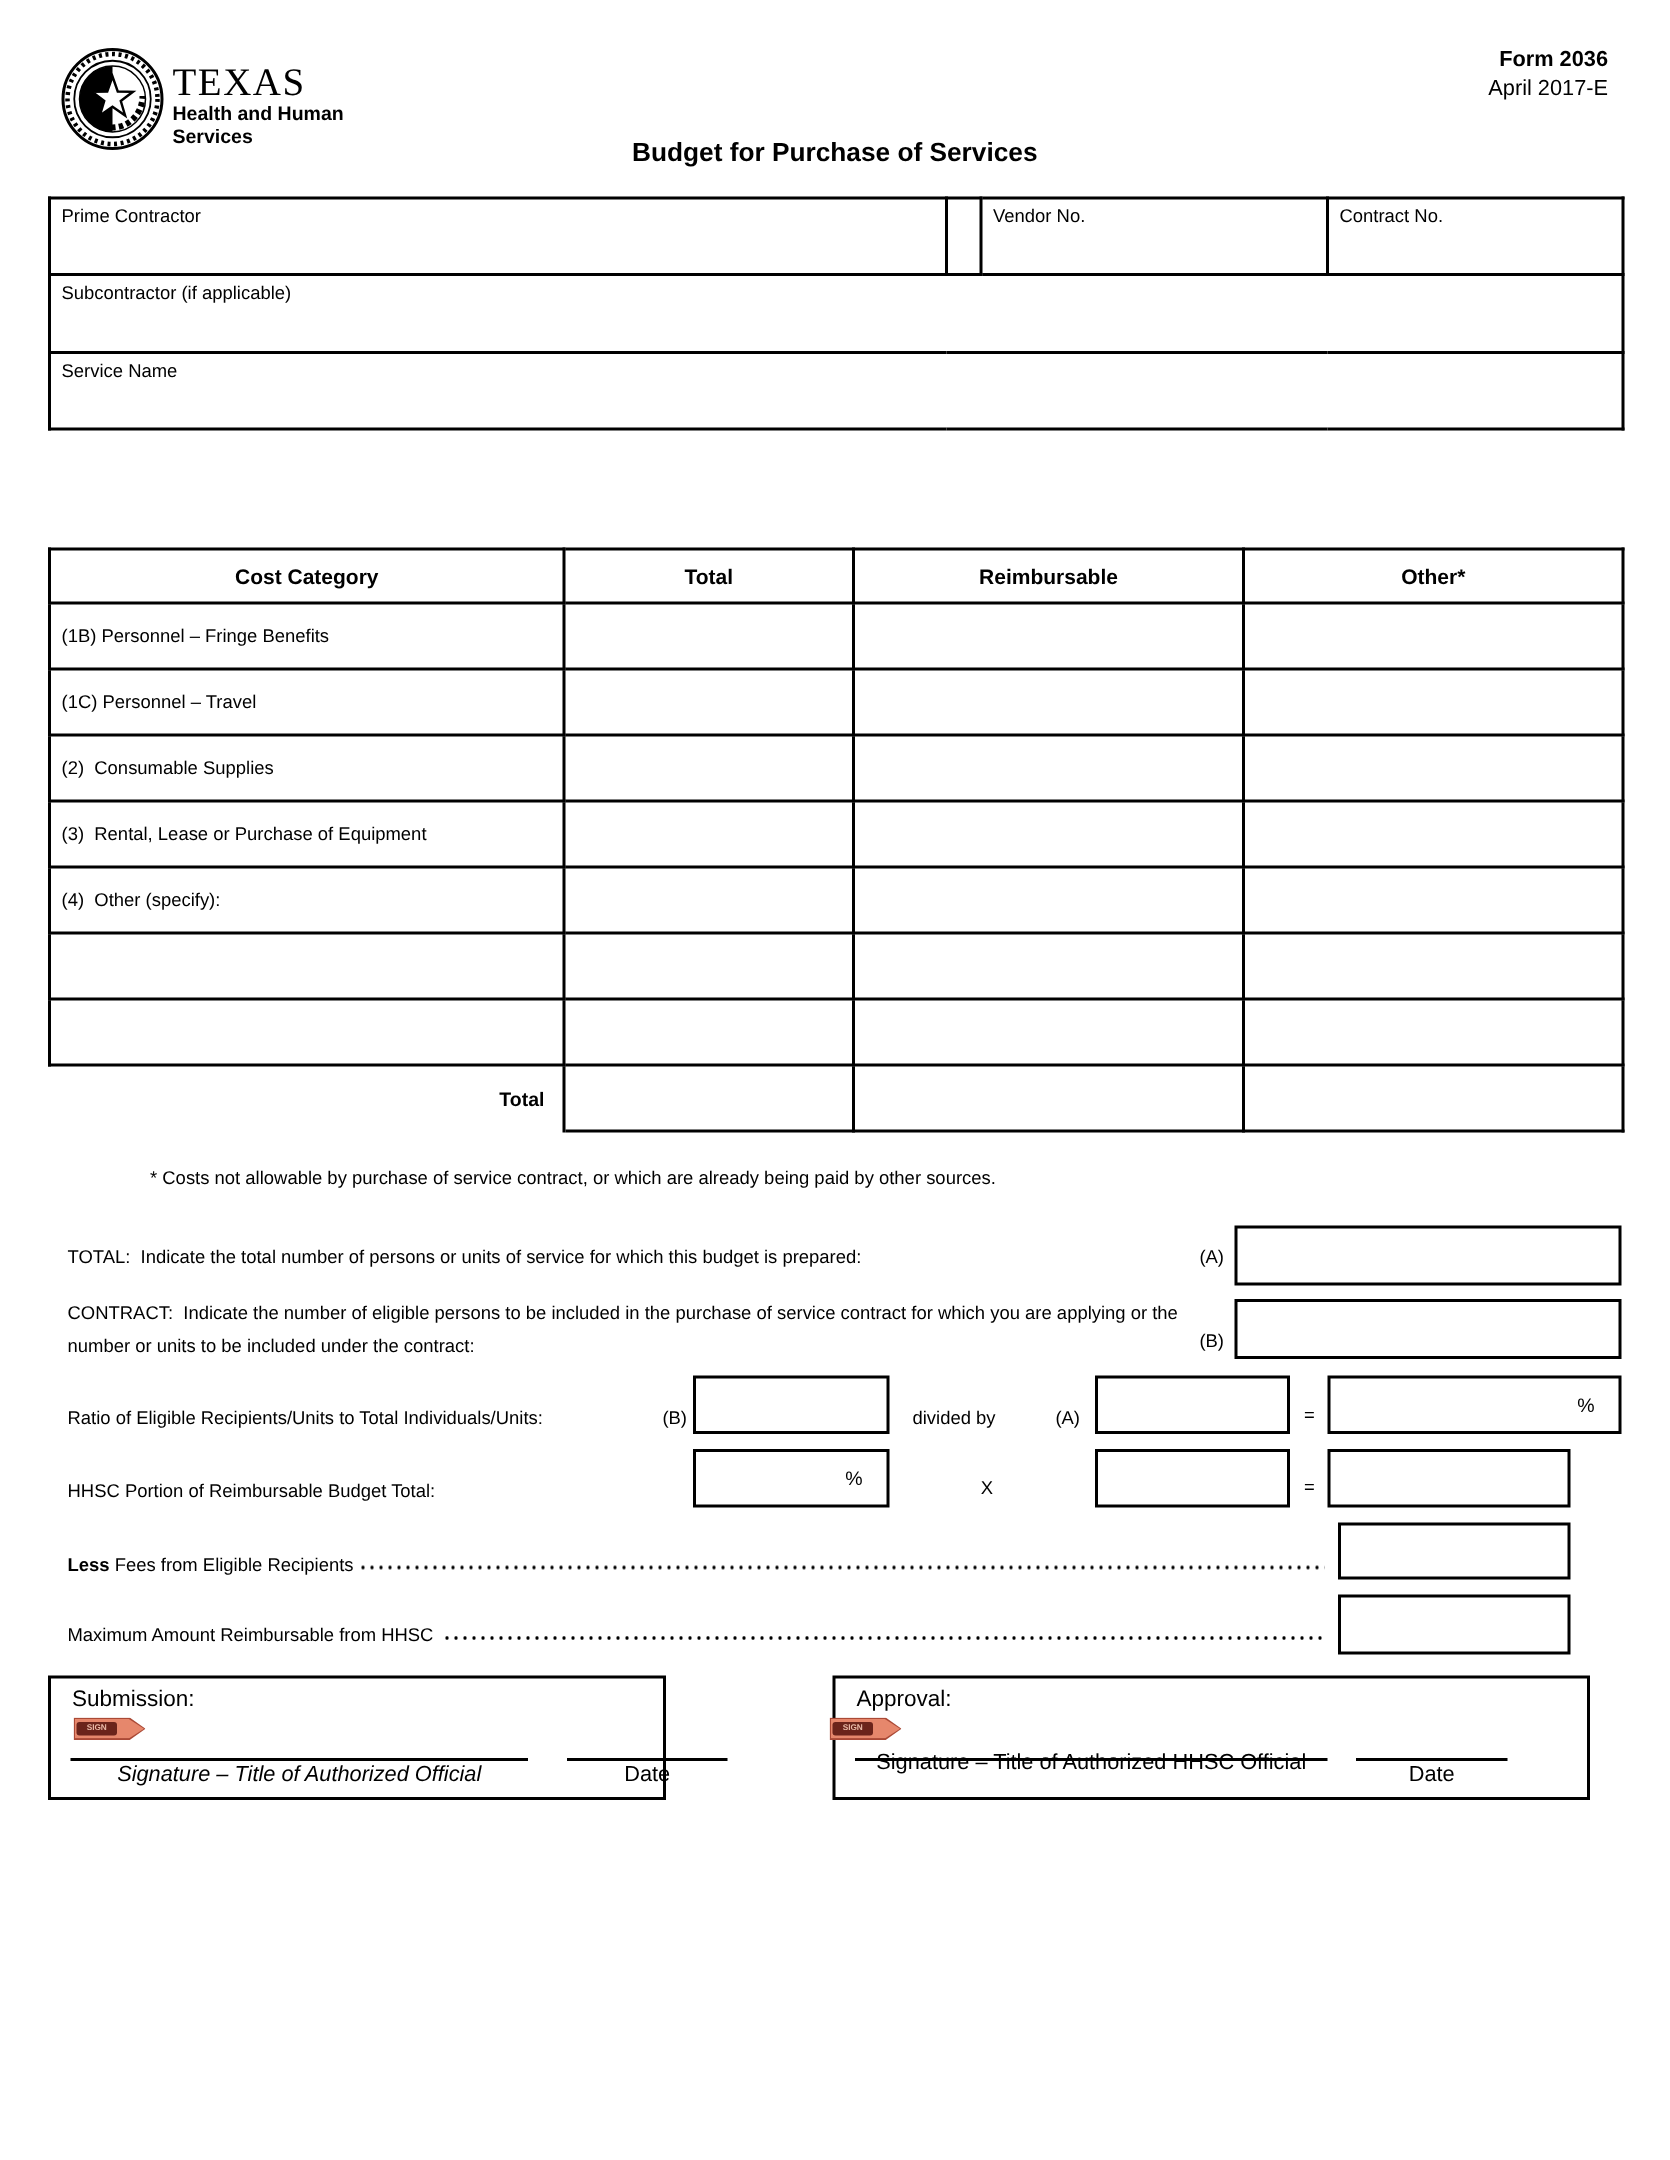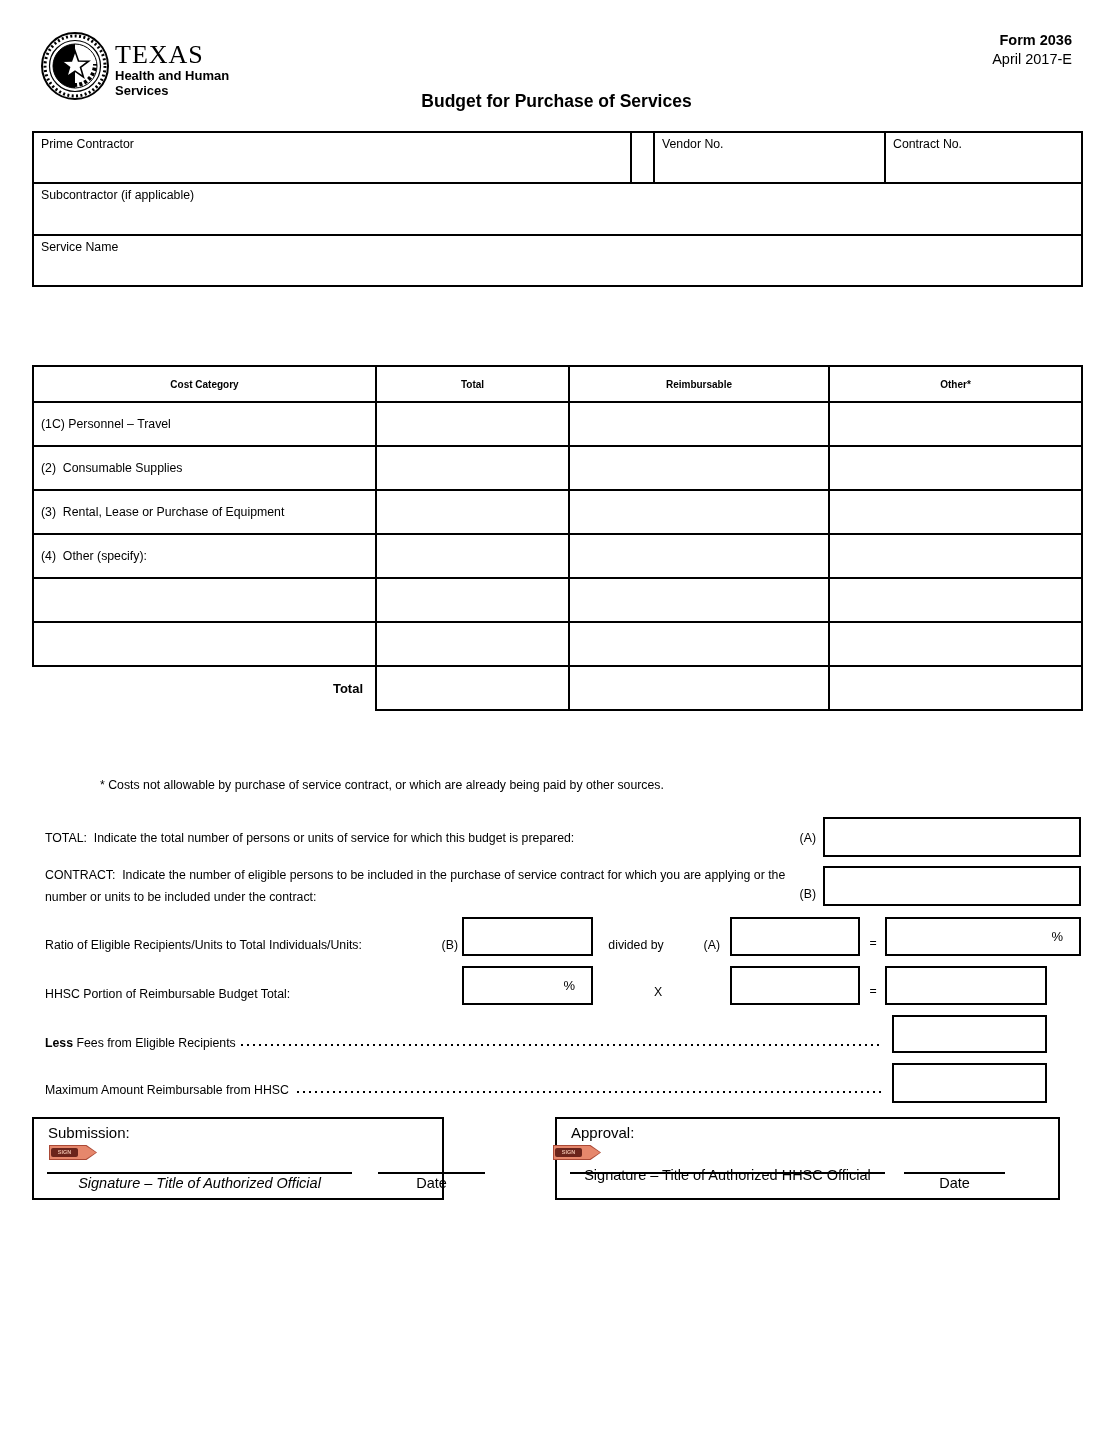--- a/index.html
+++ b/index.html
@@ -16,21 +16,21 @@
   .form-no { text-align:right; font-size:14.5px; line-height:19px; }
   .form-no .num { font-weight:bold; }
   .doc-title { left:0; top:91px; width:100%; text-align:center; font-size:17.5px; font-weight:bold; }
 
   
   table { border-collapse:collapse; table-layout:fixed; }
   td, th { border:2px solid #000; padding:4px 7px; vertical-align:top; font-size:12.3px; text-align:left; overflow:hidden; }
   .info-table { left:32px; top:131px; width:1049px; }
   .info-table td { height:41px; }
   .cost-table { left:32px; top:365px; width:1049px; }
-  .cost-table th { font-size:10px; text-align:center; vertical-align:middle; height:30px; padding:2px 4px; }
+  .cost-table th { font-size:14px; text-align:center; vertical-align:middle; height:30px; padding:2px 4px; }
   .cost-table td { height:34px; vertical-align:middle; }
   .total-label-cell { border-left:none !important; border-bottom:none !important; text-align:right; font-weight:bold; font-size:13px; padding-right:12px; }
 
   .footnote { left:100px; top:778px; font-size:12.3px; }
 
   
   .fbox { position:absolute; border:2px solid #000; background:#fff; box-sizing:border-box; }
   .fbox.pct { display:flex; align-items:center; justify-content:flex-end; padding-right:16px; font-size:13px; }
 
   .lbl { position:absolute; font-size:12.3px; }
@@ -117,20 +117,26 @@
         <col style="width:260px">
         <col style="width:253px">
       </colgroup>
     <tbody>
         <tr style="height:35px;">
       <th>Cost Category</th>
       <th>Total</th>
       <th>Reimbursable</th>
       <th>Other*</th>
     </tr>
+    <tr style="height:40px;">
+      <td class="pre">(1B) Personnel – Fringe Benefits</td>
+      <td></td>
+      <td></td>
+      <td></td>
+    </tr>
     <tr style="height:40px;margin-left:16px;">
       <td class="pre">(1C) Personnel – Travel</td>
       <td></td>
       <td></td>
       <td></td>
     </tr>
     <tr style="height:40px;">
       <td class="pre">(2)  Consumable Supplies</td>
       <td></td>
       <td></td>

